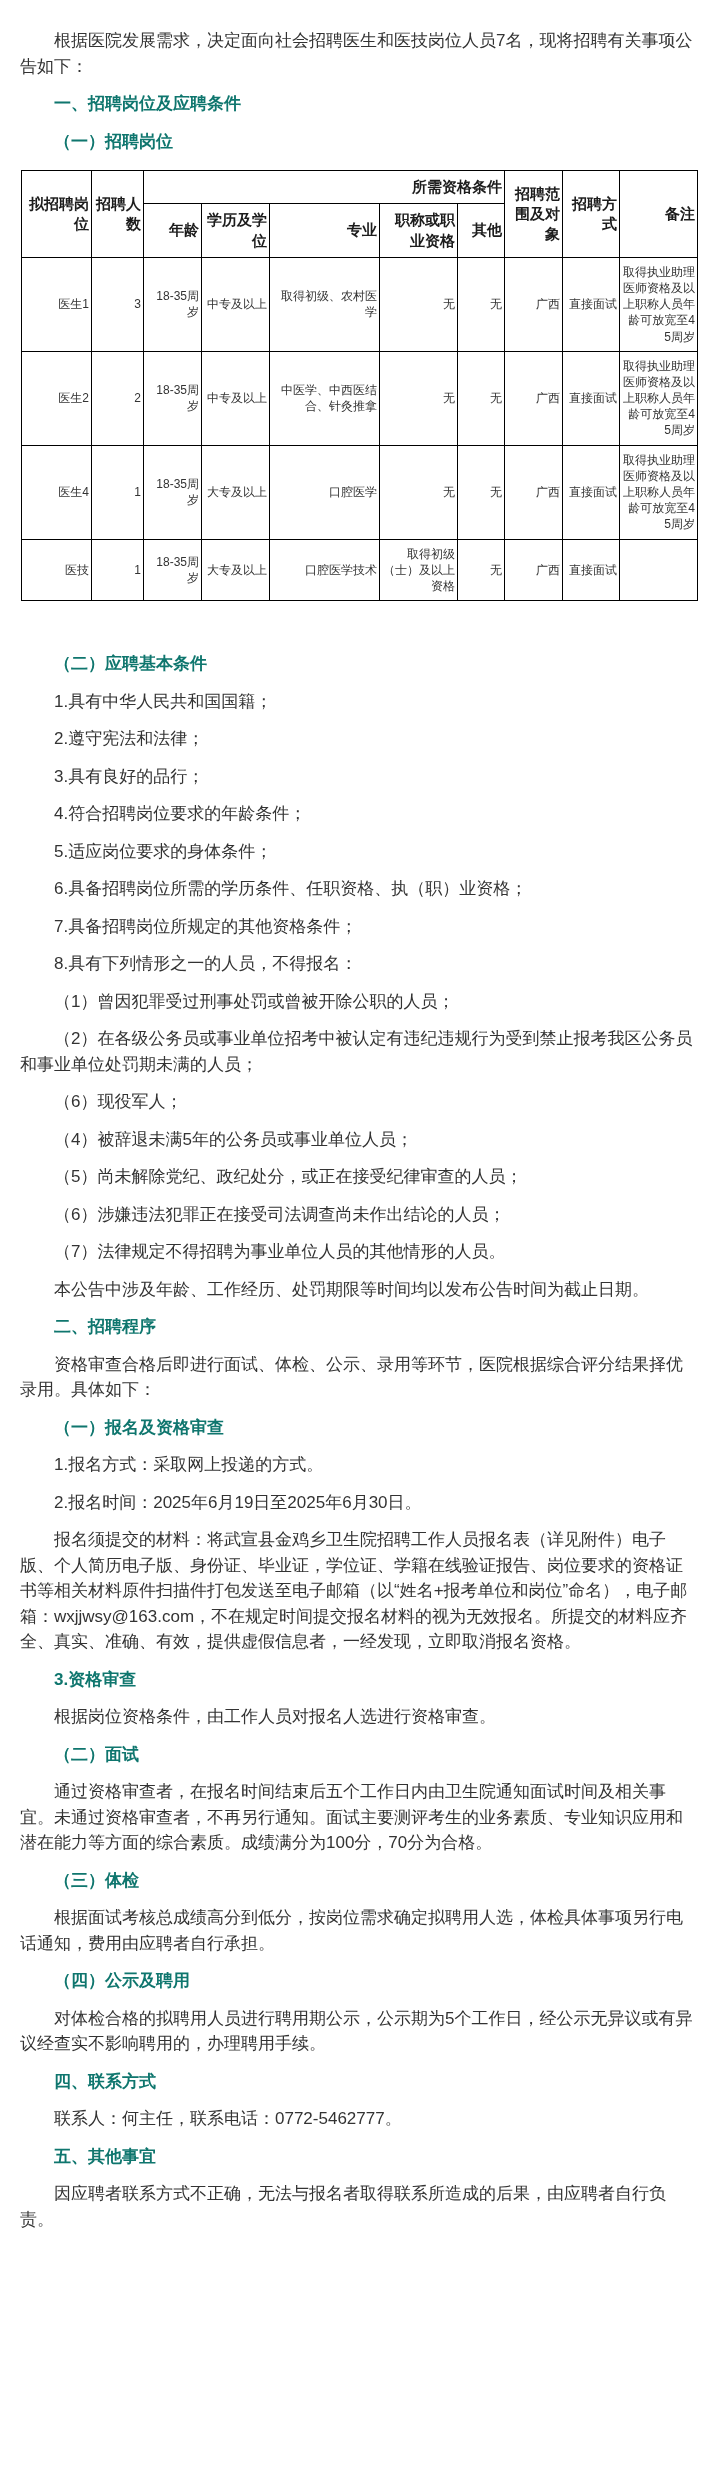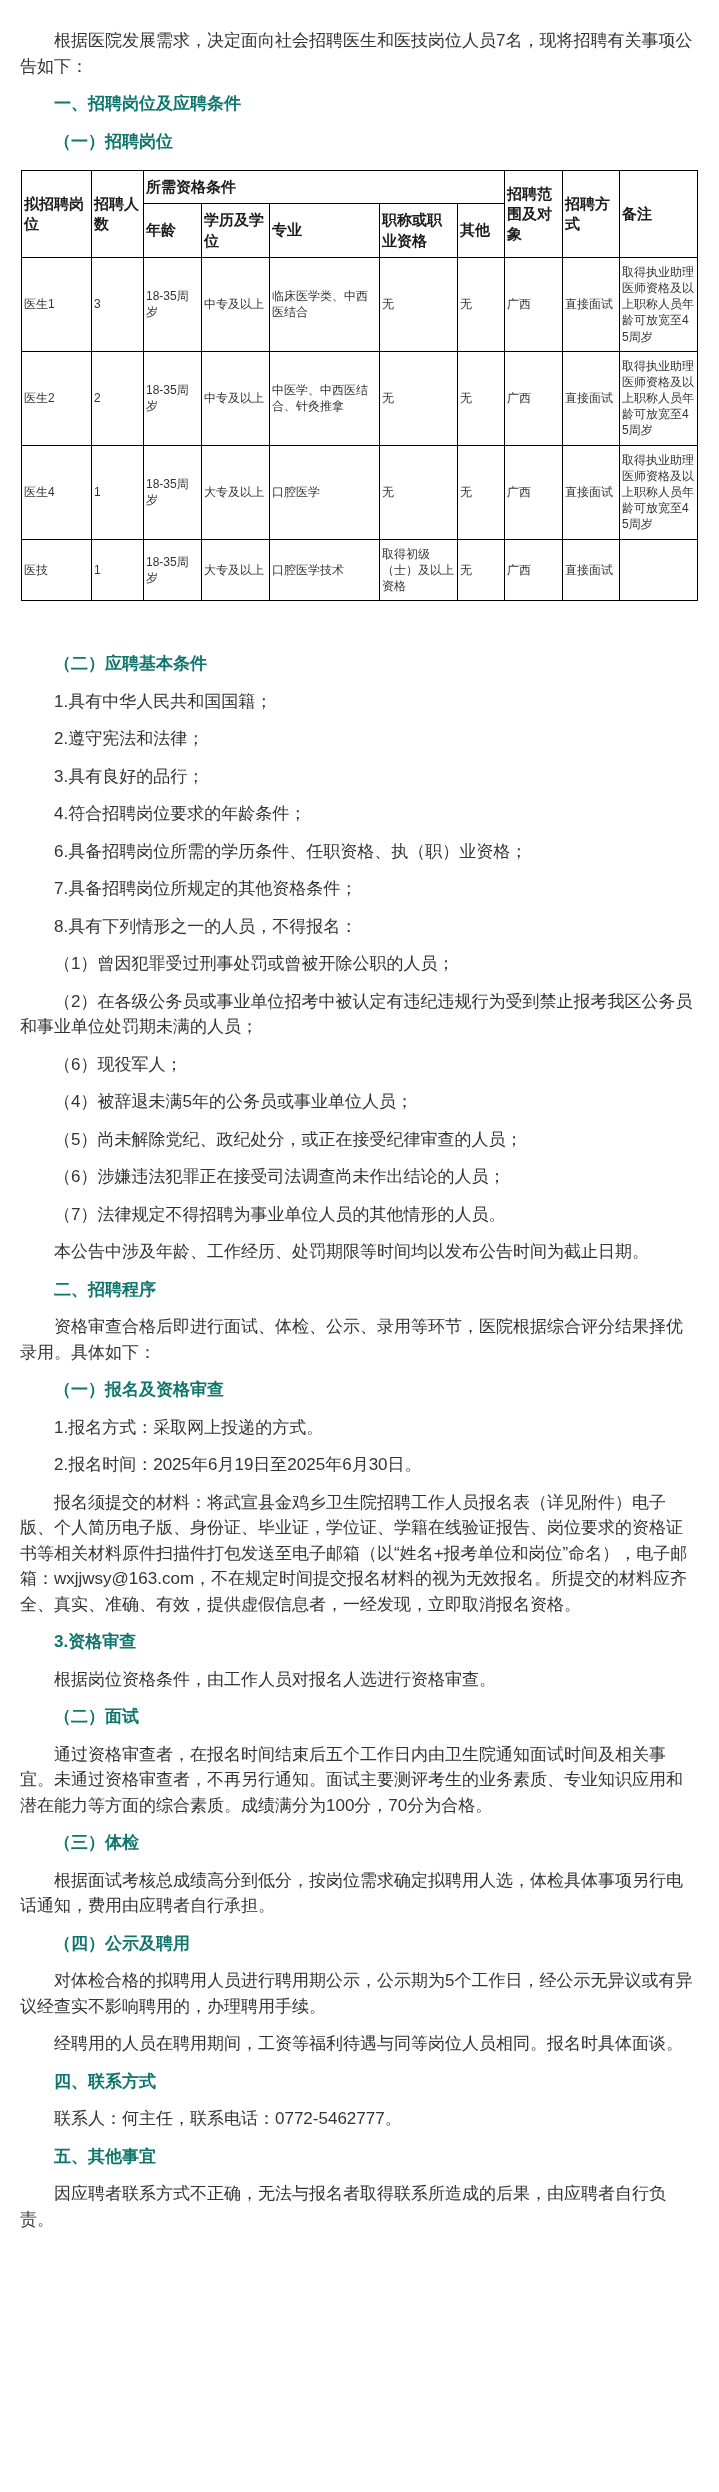--- a/index.html
+++ b/index.html
@@ -9,21 +9,21 @@
     font-family:"Liberation Sans","DejaVu Sans",sans-serif;
     font-size:17px; color:#333333;
   }
   .page p { margin:12px 0; line-height:1.5; text-indent:2em; }
   p.h1, p.h2, p.pb { font-weight:bold; color:#0f766e; }
   table.recruit {
     width:676px; border-collapse:collapse; table-layout:fixed;
     margin:16px 0 50px 1px; font-size:15px;
   }
   table.recruit th, table.recruit td {
-    border:1px solid #000000; text-align:left; vertical-align:middle;
+    border:1px solid #000000; text-align:right; vertical-align:middle;
     padding:6px 2px; line-height:1.35; word-break:break-all;
   }
   table.recruit th { font-weight:bold; color:#1c1c1c; }
   table.recruit td { color:#333333; font-size:12px; }
 </style>
 </head>
 <body>
 
 <div class="page">
 
@@ -62,21 +62,21 @@
         <th>职称或职业资格</th>
         <th>其他</th>
       </tr>
     </thead>
     <tbody id="table-body">
         <tr>
           <td>医生1</td>
           <td>3</td>
           <td>18-35周岁</td>
           <td>中专及以上</td>
-          <td>临床医学类、中西医结合</td>
+          <td>取得初级、农村医学</td>
           <td>无</td>
           <td>无</td>
           <td>广西</td>
           <td>直接面试</td>
           <td>取得执业助理医师资格及以上职称人员年龄可放宽至45周岁</td>
         </tr>
         <tr>
           <td>医生2</td>
           <td>2</td>
           <td>18-35周岁</td>
@@ -114,20 +114,21 @@
         </tr>
       </tbody>
   </table>
 
   <div id="blocks-after">
       <p class="h2">（二）应聘基本条件</p>
       <p>1.具有中华人民共和国国籍；</p>
       <p>2.遵守宪法和法律；</p>
       <p>3.具有良好的品行；</p>
       <p>4.符合招聘岗位要求的年龄条件；</p>
+      <p>5.适应岗位要求的身体条件；</p>
       <p>6.具备招聘岗位所需的学历条件、任职资格、执（职）业资格；</p>
       <p>7.具备招聘岗位所规定的其他资格条件；</p>
       <p>8.具有下列情形之一的人员，不得报名：</p>
       <p>（1）曾因犯罪受过刑事处罚或曾被开除公职的人员；</p>
       <p>（2）在各级公务员或事业单位招考中被认定有违纪违规行为受到禁止报考我区公务员和事业单位处罚期未满的人员；</p>
       <p>（6）现役军人；</p>
       <p>（4）被辞退未满5年的公务员或事业单位人员；</p>
       <p>（5）尚未解除党纪、政纪处分，或正在接受纪律审查的人员；</p>
       <p>（6）涉嫌违法犯罪正在接受司法调查尚未作出结论的人员；</p>
       <p>（7）法律规定不得招聘为事业单位人员的其他情形的人员。</p>
@@ -139,20 +140,19 @@
       <p>2.报名时间：2025年6月19日至2025年6月30日。</p>
       <p>报名须提交的材料：将武宣县金鸡乡卫生院招聘工作人员报名表（详见附件）电子版、个人简历电子版、身份证、毕业证，学位证、学籍在线验证报告、岗位要求的资格证书等相关材料原件扫描件打包发送至电子邮箱（以“姓名+报考单位和岗位”命名），电子邮箱：wxjjwsy@163.com，不在规定时间提交报名材料的视为无效报名。所提交的材料应齐全、真实、准确、有效，提供虚假信息者，一经发现，立即取消报名资格。</p>
       <p class="pb">3.资格审查</p>
       <p>根据岗位资格条件，由工作人员对报名人选进行资格审查。</p>
       <p class="h2">（二）面试</p>
       <p>通过资格审查者，在报名时间结束后五个工作日内由卫生院通知面试时间及相关事宜。未通过资格审查者，不再另行通知。面试主要测评考生的业务素质、专业知识应用和潜在能力等方面的综合素质。成绩满分为100分，70分为合格。</p>
       <p class="h2">（三）体检</p>
       <p>根据面试考核总成绩高分到低分，按岗位需求确定拟聘用人选，体检具体事项另行电话通知，费用由应聘者自行承担。</p>
       <p class="h2">（四）公示及聘用</p>
       <p>对体检合格的拟聘用人员进行聘用期公示，公示期为5个工作日，经公示无异议或有异议经查实不影响聘用的，办理聘用手续。</p>
-      <p>经聘用的人员在聘用期间，工资等福利待遇与同等岗位人员相同。报名时具体面谈。</p>
       <p class="h1">四、联系方式</p>
       <p>联系人：何主任，联系电话：0772-5462777。</p>
       <p class="h1">五、其他事宜</p>
       <p>因应聘者联系方式不正确，无法与报名者取得联系所造成的后果，由应聘者自行负责。</p>
     </div>
 
 </div>
 
 </body></html>

